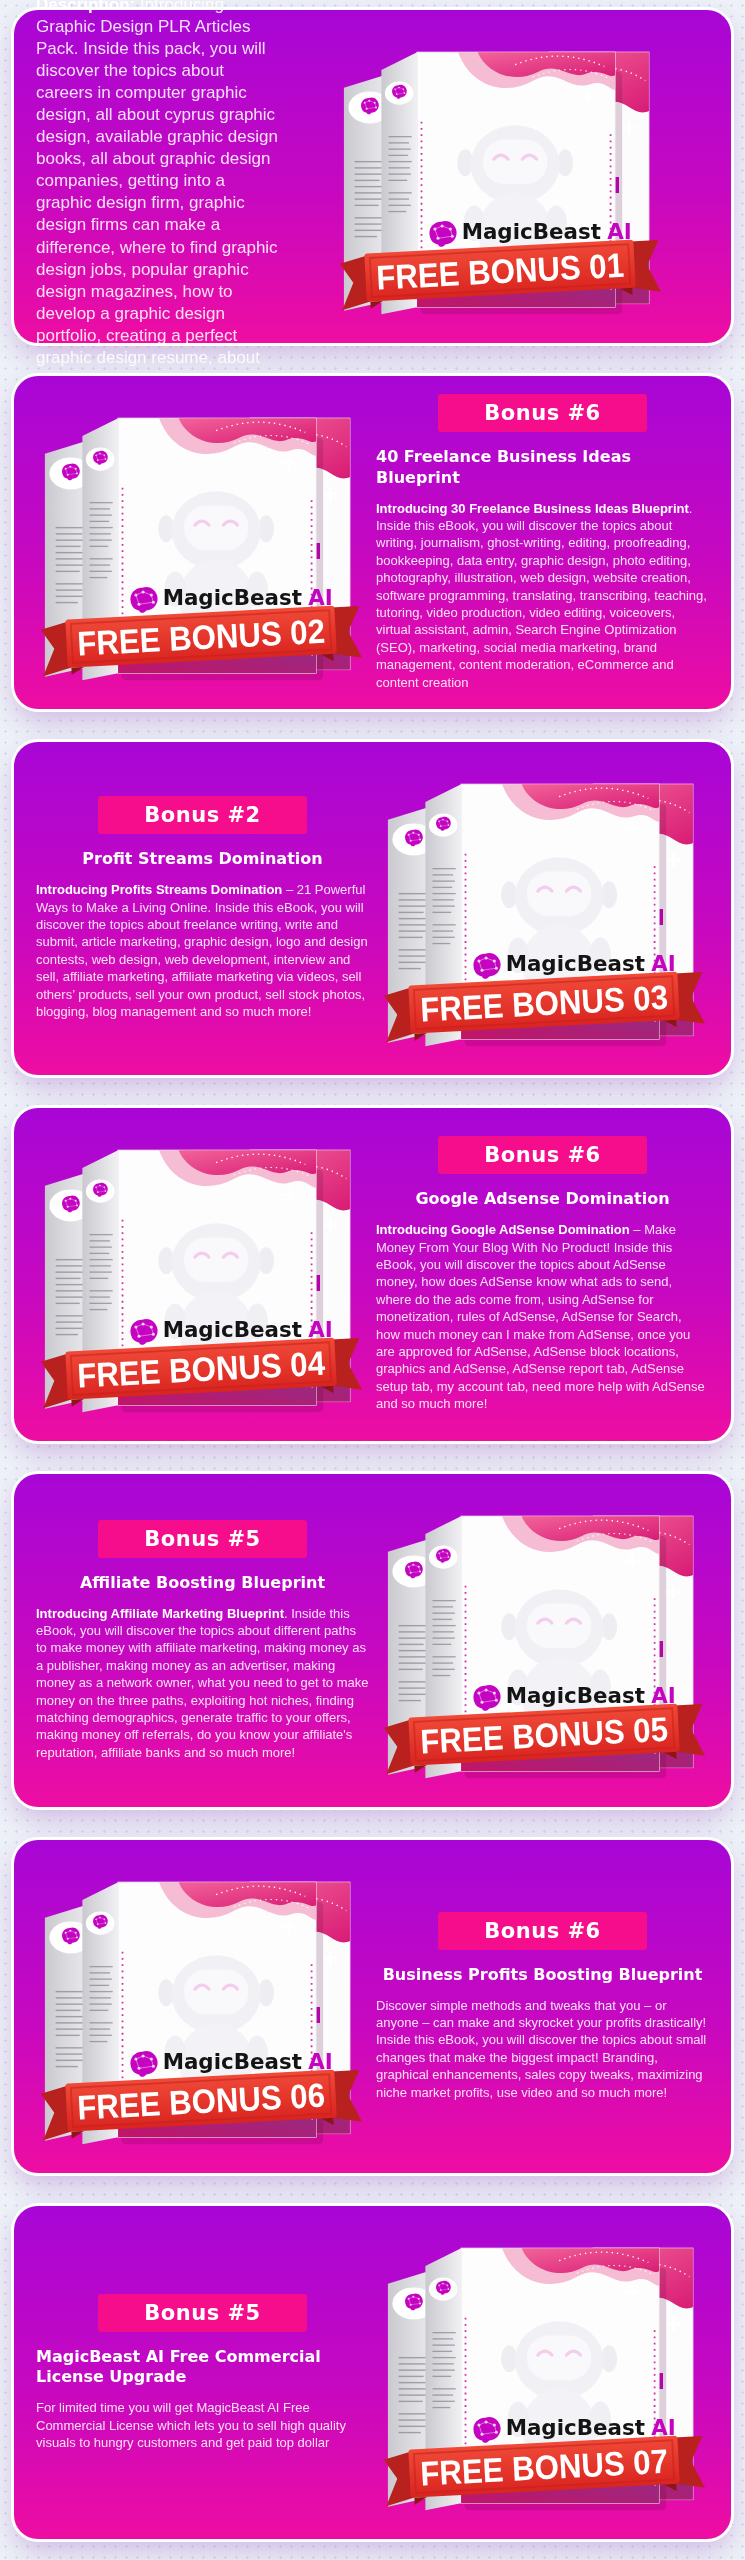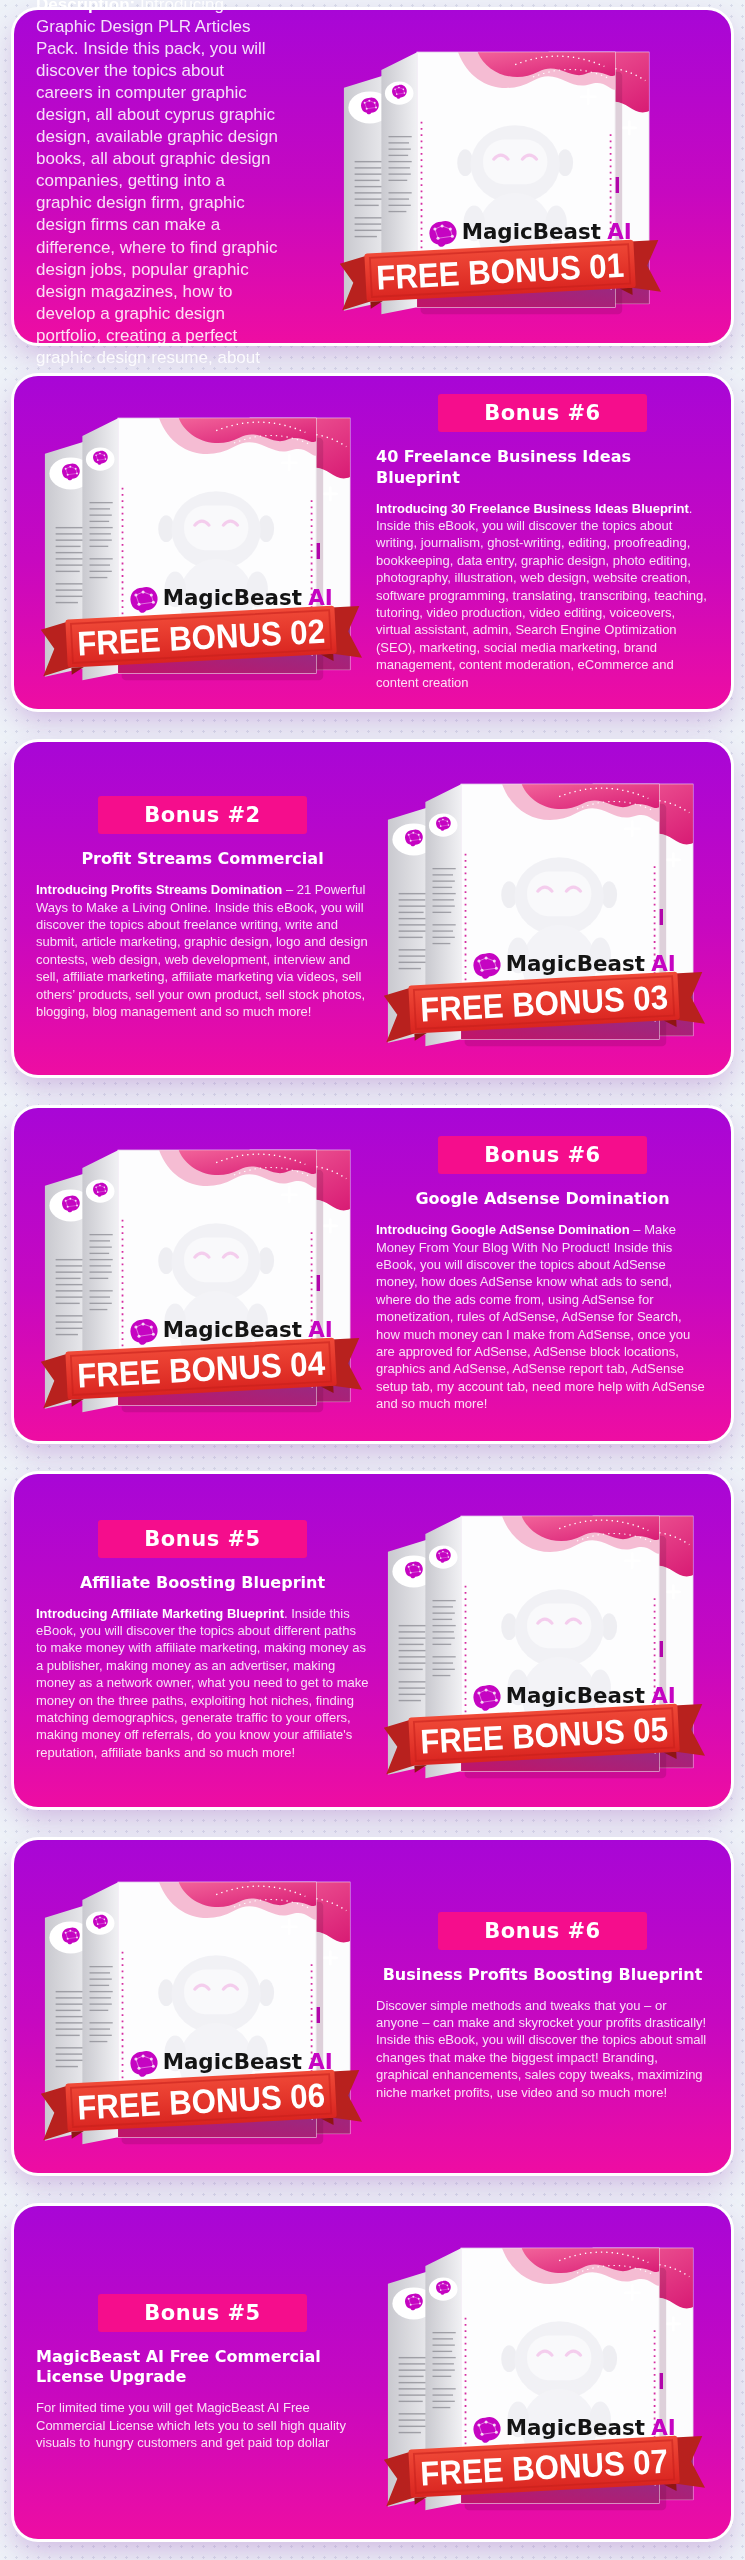--- a/index.html
+++ b/index.html
@@ -314,21 +314,21 @@
     <rect x="40" y="241" width="290" height="44" fill="none" stroke="#c41f1c" stroke-width="2" opacity=".55"></rect>
     <text x="185" y="277" text-anchor="middle" class="ribbon-text" font-size="38" textLength="278" lengthAdjust="spacingAndGlyphs">FREE BONUS 02</text>
   </g>
 </svg>
 </div>
   </section>
 
   <section class="card">
     <div class="text-col">
       <div class="pill">Bonus #2</div>
-      <h3 class="title">Profit Streams Commercial</h3>
+      <h3 class="title">Profit Streams Domination</h3>
       <p class="desc"><strong>Introducing Profits Streams Domination</strong><span> – 21 Powerful Ways to Make a Living Online. Inside this eBook, you will discover the topics about freelance writing, write and submit, article marketing, graphic design, logo and design contests, web design, web development, interview and sell, affiliate marketing, affiliate marketing via videos, sell others’ products, sell your own product, sell stock photos, blogging, blog management and so much more!</span></p>
     </div>
     <div class="img-col">
 <svg viewBox="0 0 370 316" xmlns="http://www.w3.org/2000/svg">
   <defs>
     <linearGradient id="gSpine" x1="0" y1="0" x2="1" y2="0">
       <stop offset="0" stop-color="#c9c9cf"></stop>
               <stop offset="1" stop-color="#f1f1f4"></stop>
     </linearGradient>
     <linearGradient id="gBlob" x1="0" y1="0" x2="1" y2="1">

